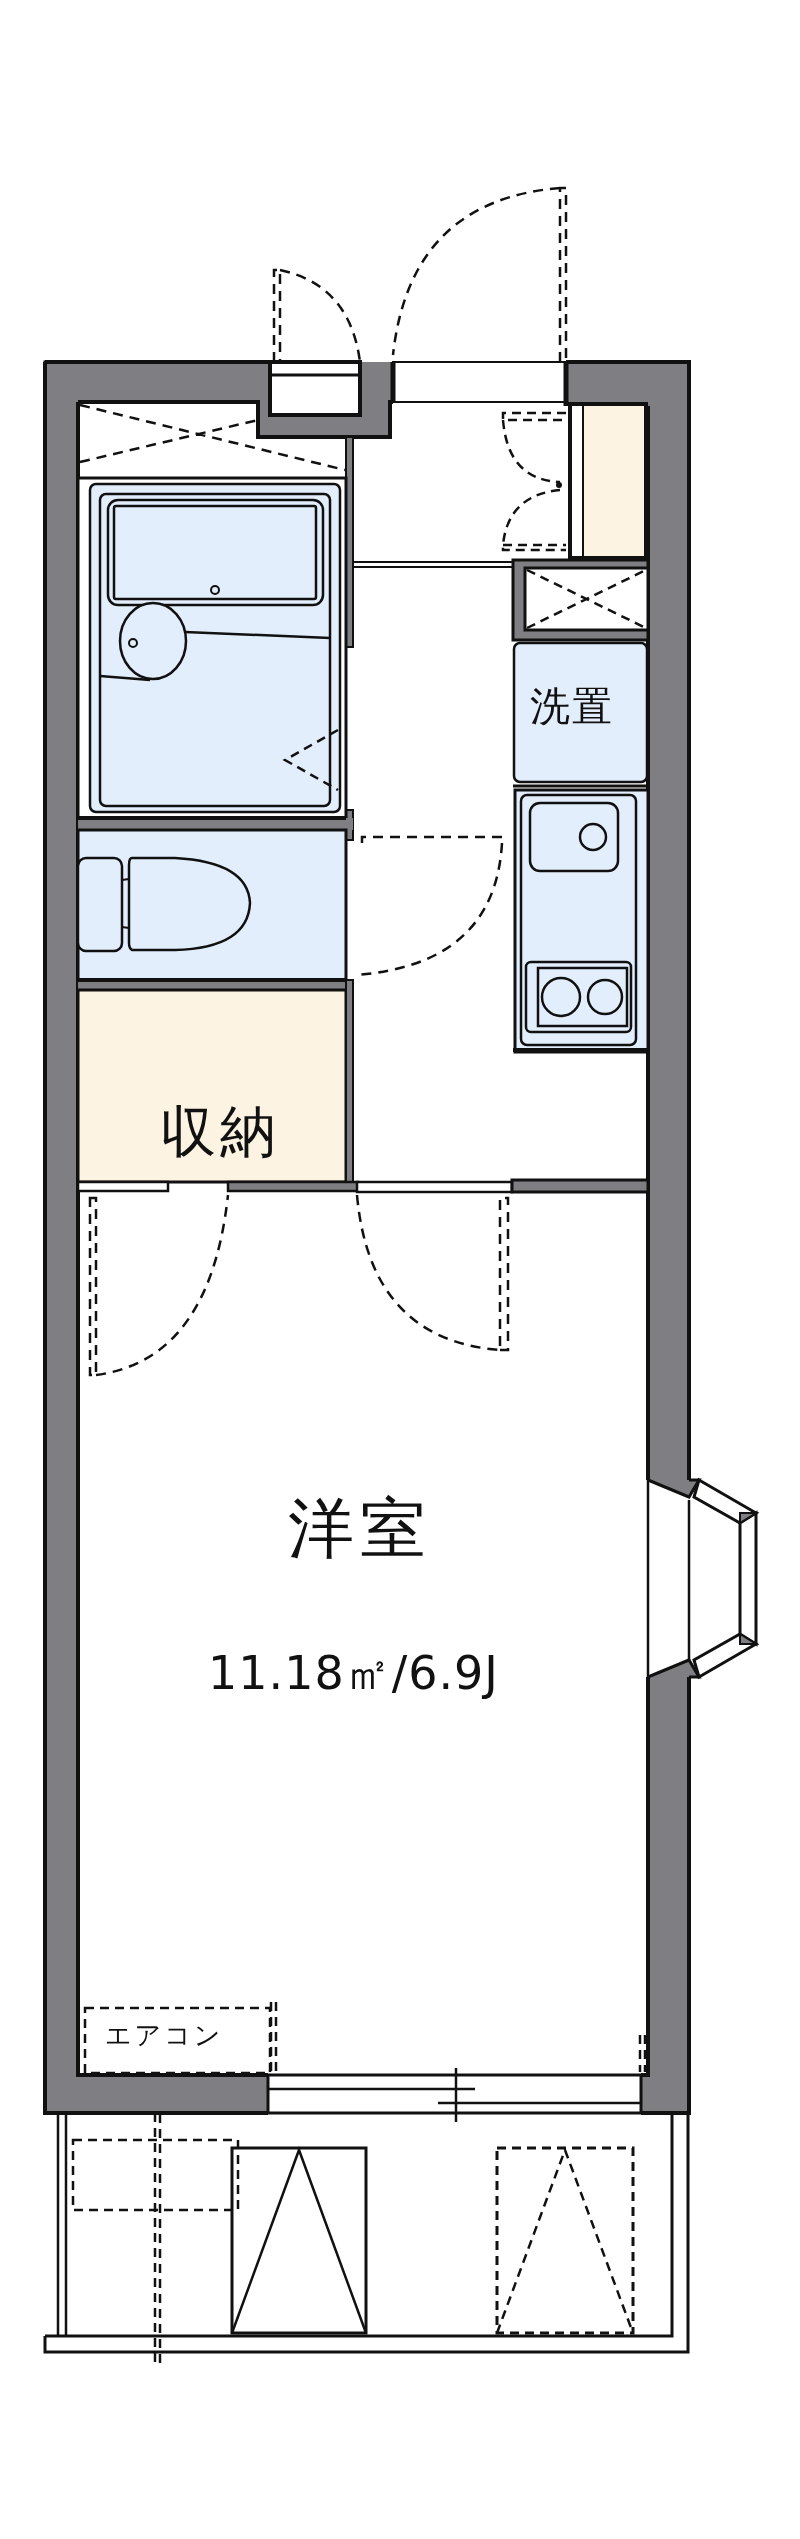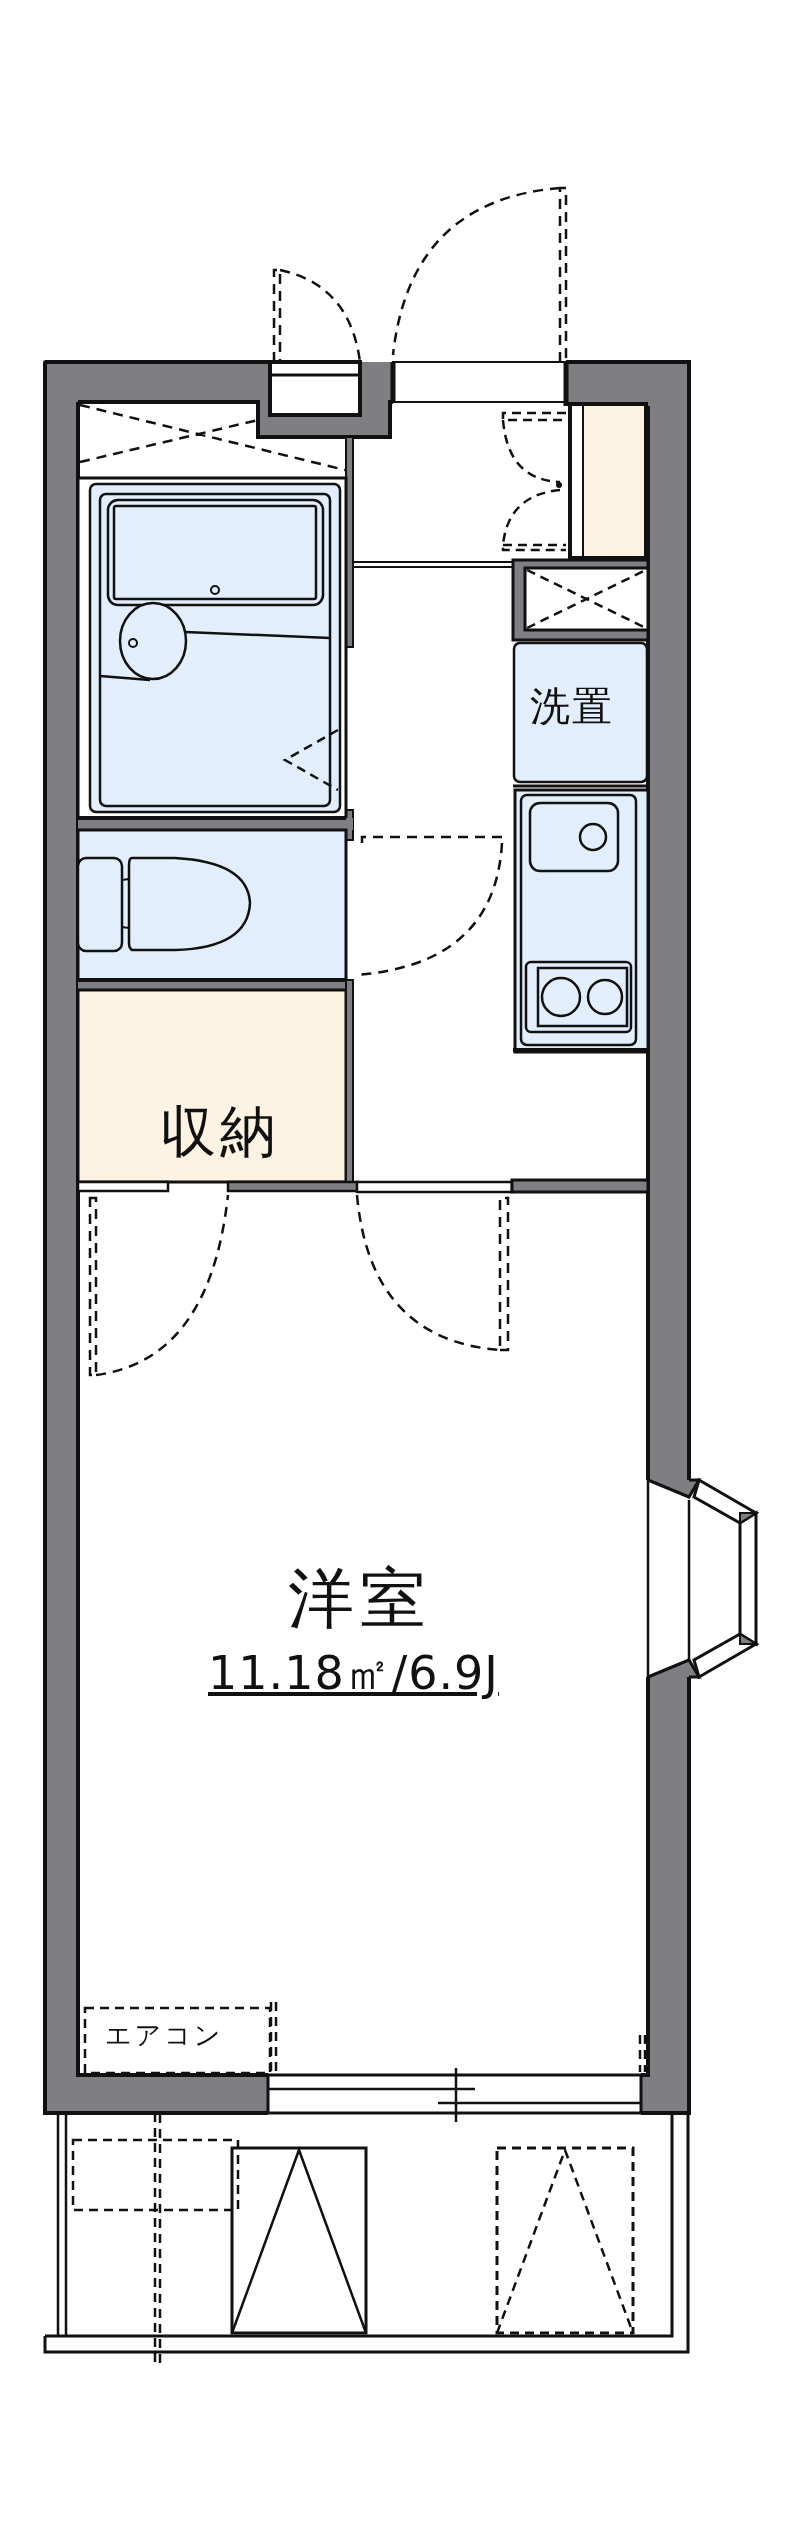--- a/index.html
+++ b/index.html
@@ -1,20 +1,20 @@
 <!DOCTYPE html>
 <html><head>
 <meta charset="utf-8">
 <style>
   html, body { margin: 0; padding: 0; background: #ffffff; }
   body { width: 800px; height: 2539px; position: relative; overflow: hidden; font-family: "DejaVu Sans", sans-serif; }
   #plan { position: absolute; left: 0; top: 0; width: 800px; height: 2539px; }
   .label { position: absolute; color: #111; font-family: "DejaVu Sans", sans-serif; white-space: nowrap; line-height: 1; }
-  .room-name-main { left: 288px; top: 1566px; font-size: 66px; letter-spacing: 6px; }
-  .room-area-main { left: 208px; top: 1650px; font-size: 46px; letter-spacing: 1px; text-decoration: underline; }
+  .room-name-main { left: 288px; top: 1496px; font-size: 66px; letter-spacing: 6px; }
+  .room-area-main { left: 208px; top: 1650px; font-size: 46px; letter-spacing: 1px; }
   .label-storage { left: 160px; top: 1092px; font-size: 56px; letter-spacing: 4px; margin-top: 12px; }
   .label-washer { left: 530px; top: 686px; font-size: 40px; letter-spacing: 2px; }
   .label-ac { left: 105px; top: 2024px; font-size: 26px; letter-spacing: 3px; font-family: Liberation Mono, monospace; }
 </style>
 </head>
 <body>
 
 <svg id="plan" viewBox="0 0 800 2539" xmlns="http://www.w3.org/2000/svg">
   <g stroke="#111" stroke-width="3" fill="none">
 

